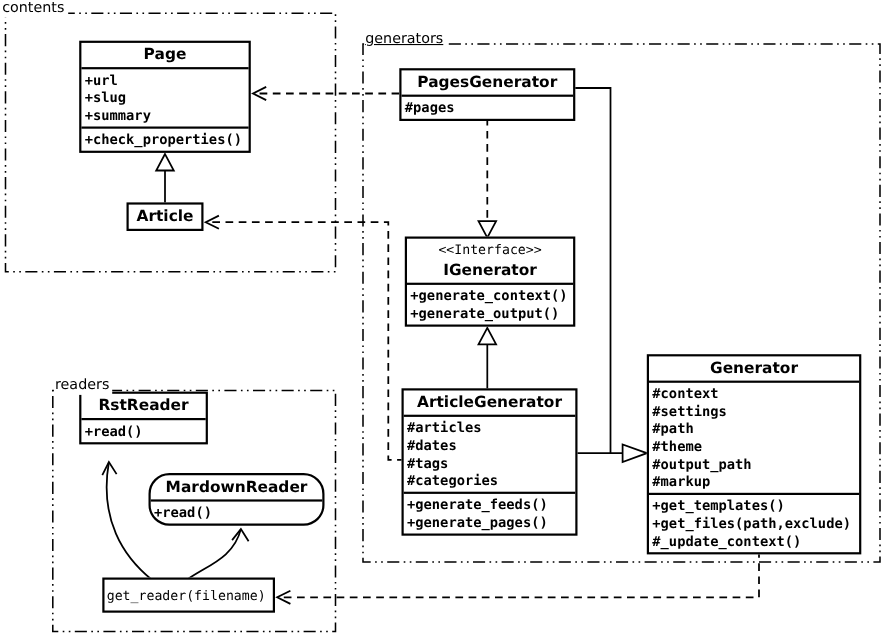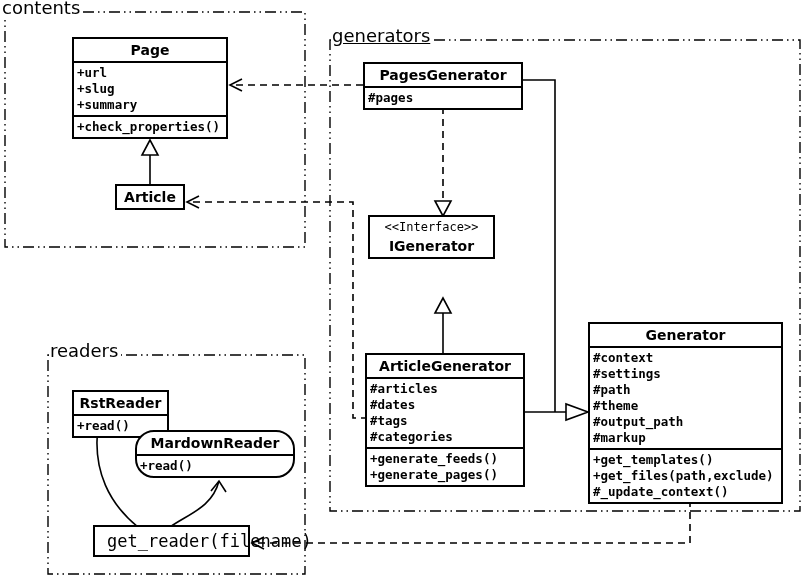--- a/index.html
+++ b/index.html
@@ -5,27 +5,27 @@
   * { margin:0; padding:0; box-sizing:border-box; }
   html,body { background:#fff; }
   body { font-family:"DejaVu Sans", sans-serif; color:#000; }
   .canvas { position:relative; width:803px; height:579px; background:#fff; overflow:hidden; }
   svg.layer { position:absolute; left:0; top:0; z-index:1; }
   .pkg { fill:none; stroke:#000; stroke-width:1.4; stroke-dasharray:11 4 1.5 4 1.5 4; }
   .ln  { stroke:#000; stroke-width:1.6; fill:none; }
   .dash{ stroke-dasharray:7 5; }
   .tri { fill:#fff; stroke:#000; stroke-width:1.6; }
   .opn { fill:none; stroke:#000; stroke-width:1.6; }
-  .pkg-label { position:absolute; z-index:3; font-size:18px; line-height:15px; background:#fff; padding:0 3px 1px 1px; }
+  .pkg-label { position:absolute; z-index:3; font-size:13px; line-height:15px; background:#fff; padding:0 3px 1px 1px; }
   .uml-class { position:absolute; z-index:2; background:#fff; border:2px solid #000; font-family:"DejaVu Sans Mono", monospace; }
   .uml-title { font-family:"DejaVu Sans", sans-serif; font-weight:bold; font-size:14px; line-height:18px; text-align:center; padding:2px 4px; white-space:nowrap; }
   .stereo { font-size:12px; line-height:15px; text-align:center; padding-top:3px; white-space:nowrap; }
   .sec { border-top:2px solid #000; padding:2px 0;font-weight:bold; }
   .row { font-size:12.5px; line-height:16px; padding:0 3px; white-space:nowrap; }
-  .fn  { font-size:17px; line-height:16px; text-align:right; padding:6px 12px; white-space:nowrap; }
+  .fn  { font-size:12px; line-height:16px; text-align:left; padding:6px 2px; white-space:nowrap; }
 </style>
 </head>
 <body>
 
 <div class="canvas">
 
   <svg class="layer" width="803" height="579" viewBox="0 0 803 579">
 
     <rect class="pkg" x="5" y="12" width="300" height="235"></rect>
     <rect class="pkg" x="330" y="40" width="470" height="471"></rect>
@@ -98,23 +98,27 @@
     <div class="uml-title">Article</div>
   </div>
 
   <div class="uml-class" style="left:363px; top:62px; width:160px;">
     <div class="uml-title">PagesGenerator</div>
     <div class="sec">
       <div class="row">#pages</div>
     </div>
   </div>
 
-  <div class="uml-class" style="left:368px; top:215px; width:127px;">
+  <div class="uml-class" style="left:368px; top:215px; width:155px;">
     <div class="stereo">&lt;&lt;Interface&gt;&gt;</div>
     <div class="uml-title">IGenerator</div>
+    <div class="sec">
+      <div class="row">+generate_context()</div>
+      <div class="row">+generate_output()</div>
+    </div>
   </div>
 
   <div class="uml-class" style="left:365px; top:353px; width:160px;">
     <div class="uml-title">ArticleGenerator</div>
     <div class="sec">
       <div class="row">#articles</div>
       <div class="row">#dates</div>
       <div class="row">#tags</div>
       <div class="row">#categories</div>
     </div>
@@ -134,21 +138,21 @@
       <div class="row">#output_path</div>
       <div class="row">#markup</div>
     </div>
     <div class="sec">
       <div class="row">+get_templates()</div>
       <div class="row">+get_files(path,exclude)</div>
       <div class="row">#_update_context()</div>
     </div>
   </div>
 
-  <div class="uml-class" style="left:72px; top:390px; width:97px;">
+  <div class="uml-class" style="left:72px; top:356px; width:117px;">
     <div class="uml-title">RstReader</div>
     <div class="sec">
       <div class="row">+read()</div>
     </div>
   </div>
 
   <div class="uml-class" style="left:135px; top:430px; width:160px;border-radius:19px;">
     <div class="uml-title">MardownReader</div>
     <div class="sec">
       <div class="row">+read()</div>

